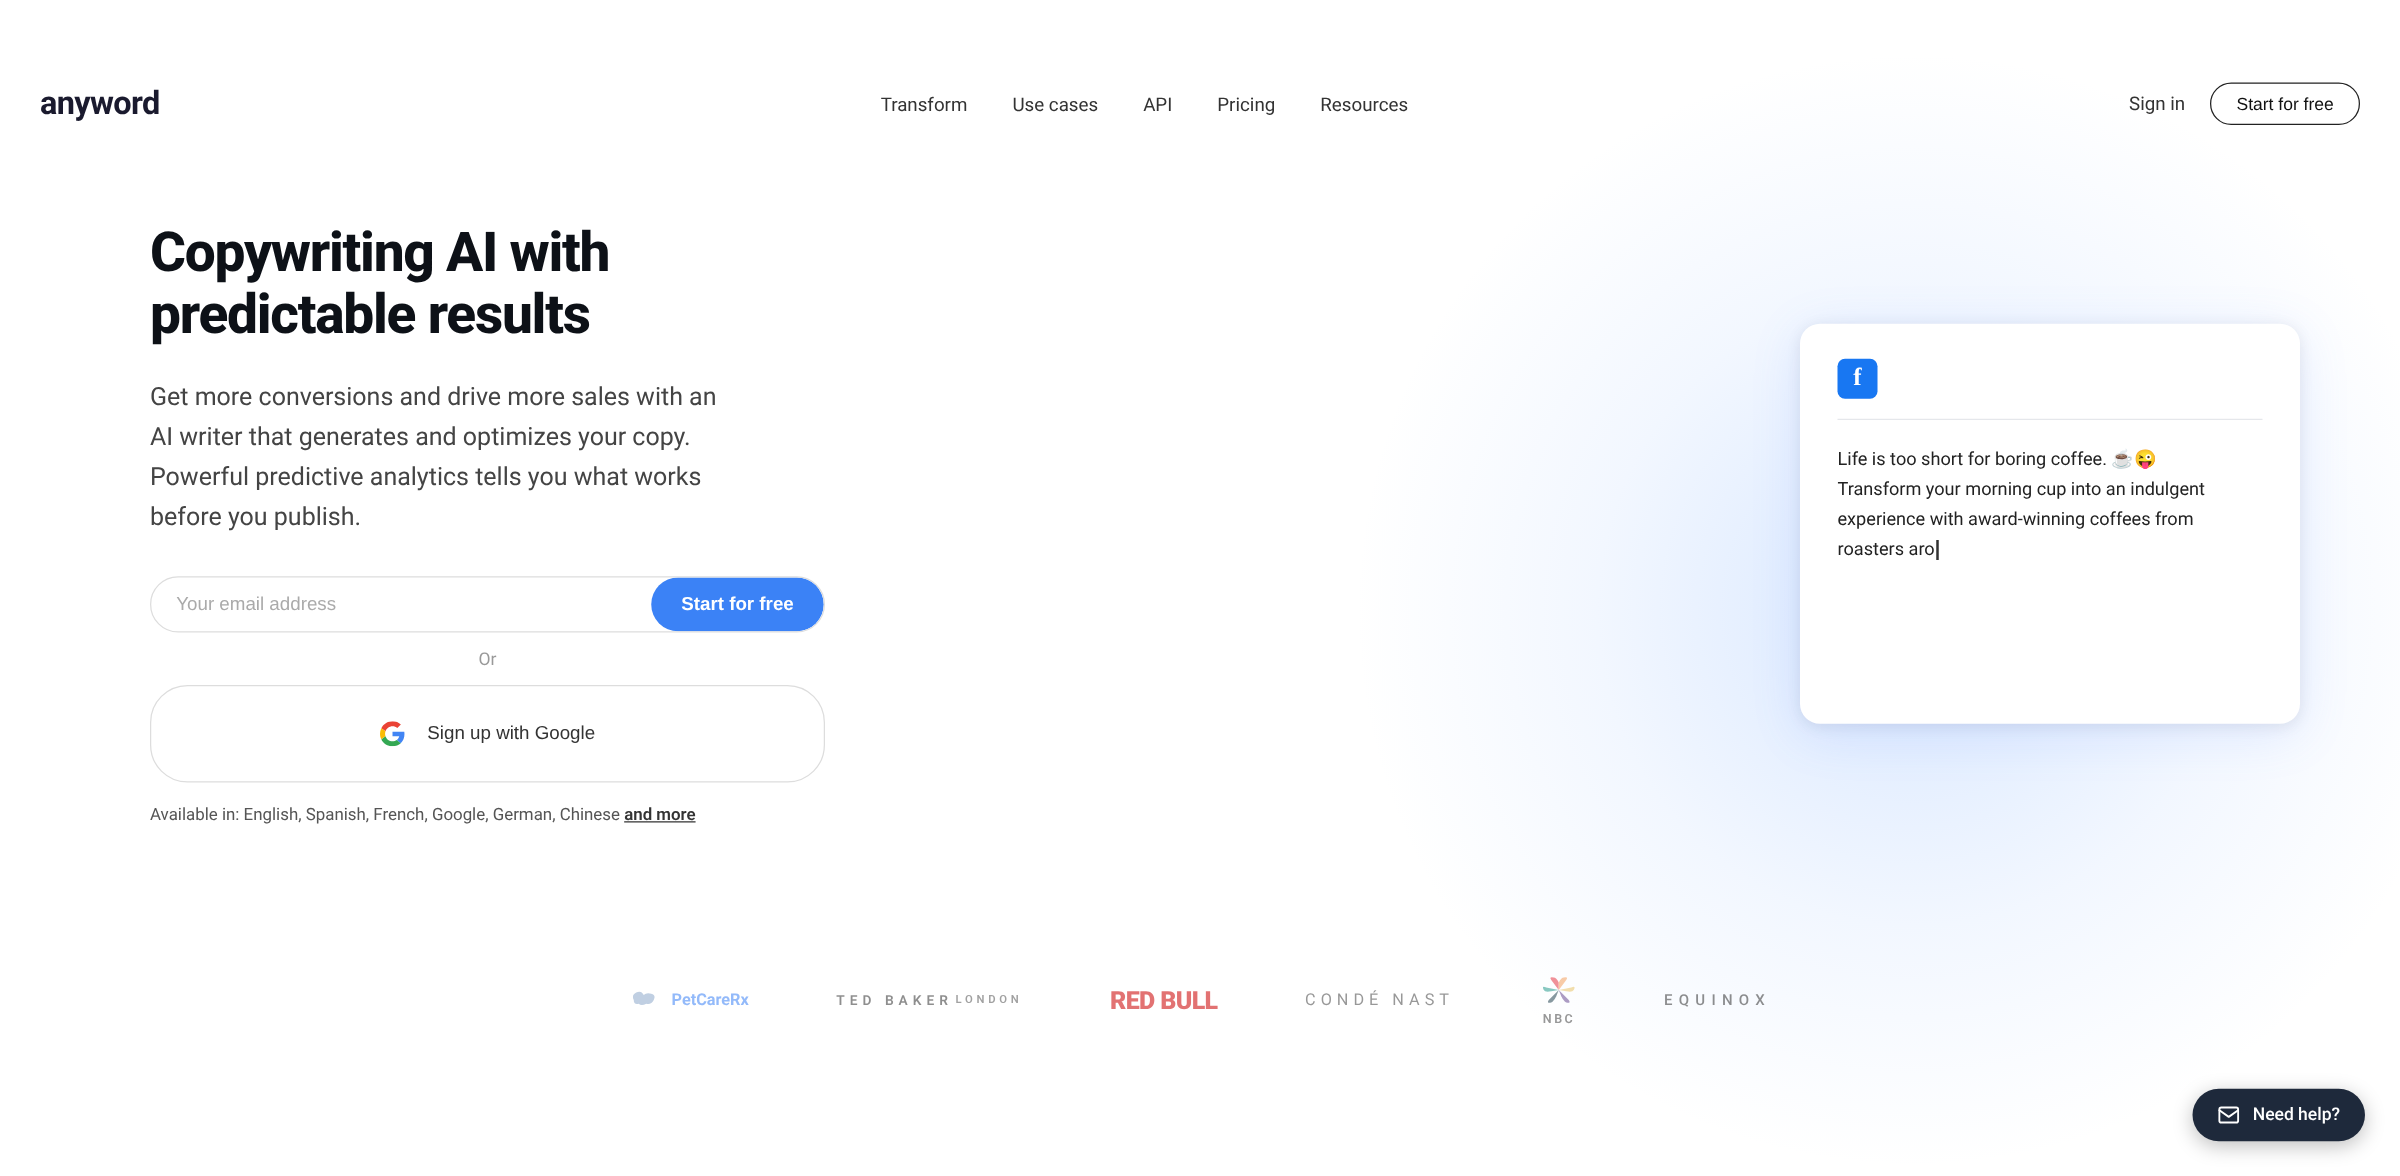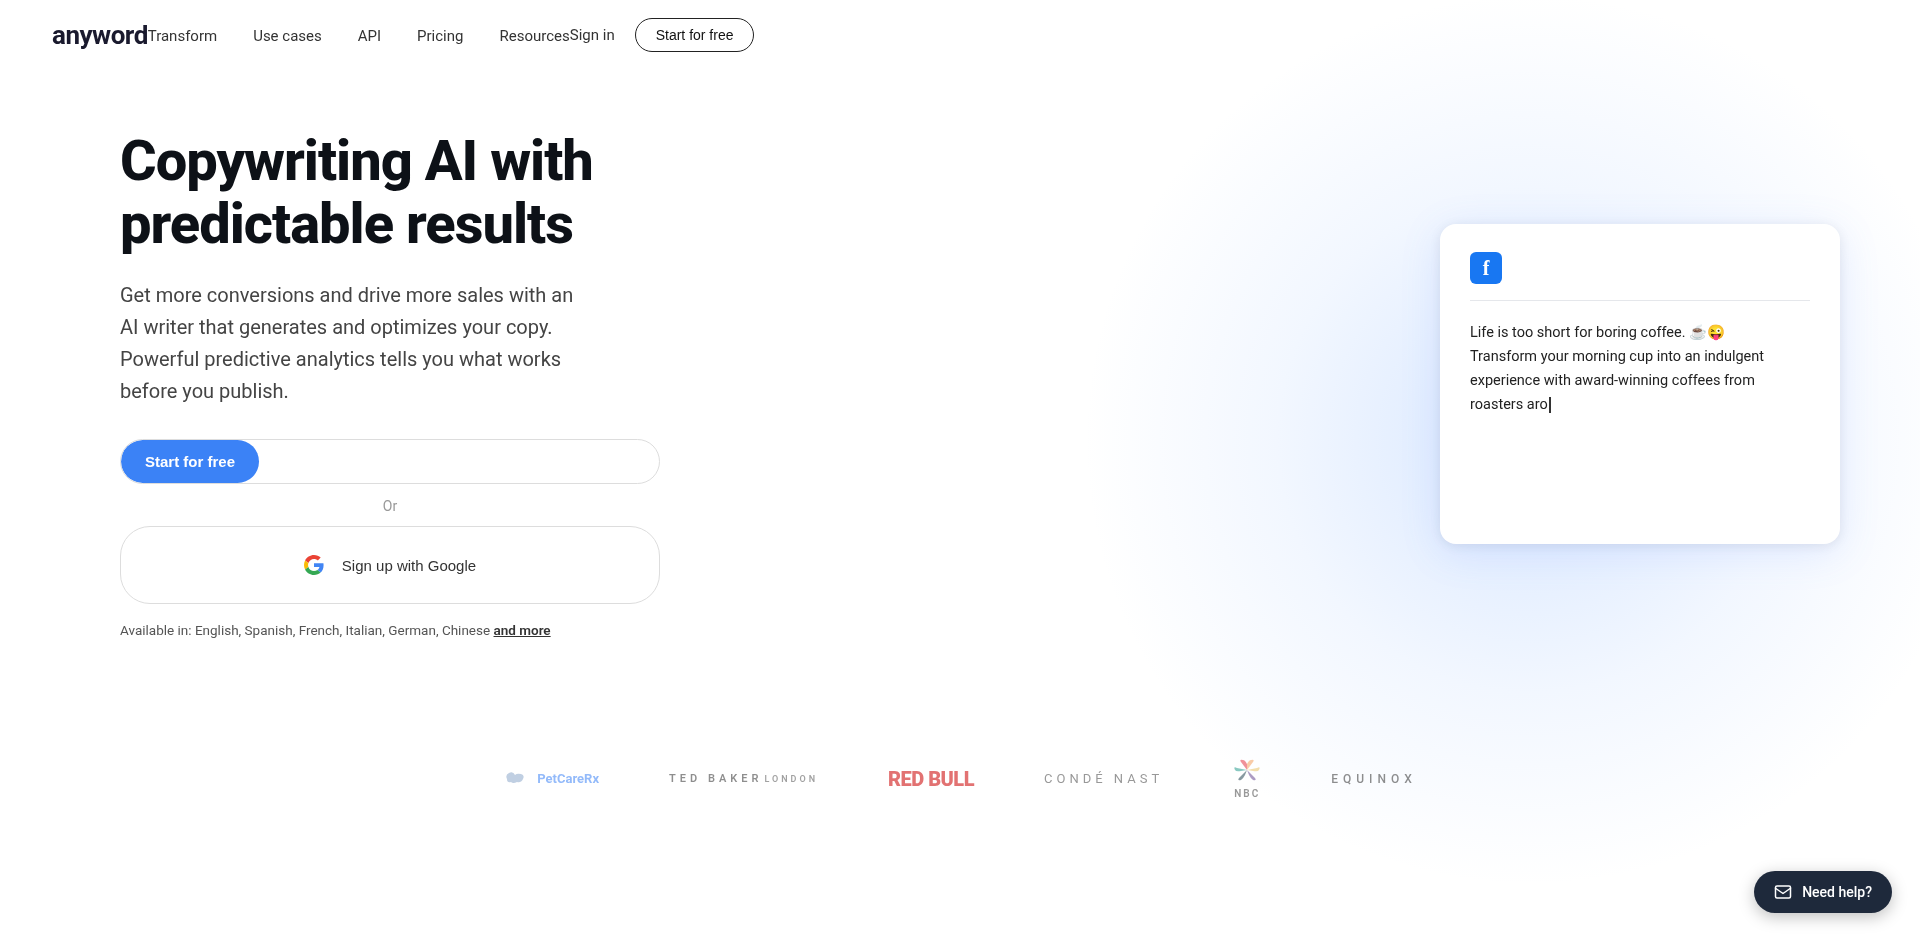--- a/index.html
+++ b/index.html
@@ -7,23 +7,25 @@
       font-family: -apple-system, BlinkMacSystemFont, 'Segoe UI', Roboto, sans-serif;
       background: #ffffff;
       min-height: 941px;
       overflow-x: hidden;
     }
 
     
     nav {
       display: flex;
       align-items: center;
-      padding: 18px 52px;
+      justify-content: space-between;
+      padding: 18px 32px;
       position: relative;
       z-index: 10;
+      margin-top: 48px;
     }
     .nav-logo {
       font-size: 26px;
       font-weight: 700;
       color: #1a1a2e;
       letter-spacing: -0.5px;
     }
     .nav-links {
       display: flex;
       align-items: center;
@@ -81,21 +83,21 @@
       z-index: 0;
     }
 
     .hero-left {
       max-width: 540px;
       position: relative;
       z-index: 2;
     }
 
     .hero-title {
-      font-size: 56px;
+      font-size: 44px;
       font-weight: 800;
       color: #0d1117;
       line-height: 1.12;
       margin-bottom: 24px;
       letter-spacing: -1px;
     }
 
     .hero-subtitle {
       font-size: 20px;
       color: #444;
@@ -321,39 +323,40 @@
     <button class="start-free-btn-nav">Start for free</button>
   </div>
 </nav>
 
 <section class="hero">
   <div class="hero-left">
     <h1 class="hero-title">Copywriting AI with predictable results</h1>
     <p class="hero-subtitle">Get more conversions and drive more sales with an AI writer that generates and optimizes your copy. Powerful predictive analytics tells you what works before you publish.</p>
 
     <div class="email-row">
+      <input type="email" class="email-input" placeholder="Your email address" style="">
       <button class="start-free-btn">Start for free</button>
     </div>
 
     <div class="or-divider">Or</div>
 
     <button class="google-btn">
 
       <svg class="google-icon" viewBox="0 0 48 48">
         <path fill="#EA4335" d="M24 9.5c3.54 0 6.71 1.22 9.21 3.6l6.85-6.85C35.9 2.38 30.47 0 24 0 14.62 0 6.51 5.38 2.56 13.22l7.98 6.19C12.43 13.72 17.74 9.5 24 9.5z"></path>
         <path fill="#4285F4" d="M46.98 24.55c0-1.57-.15-3.09-.38-4.55H24v9.02h12.94c-.58 2.96-2.26 5.48-4.78 7.18l7.73 6c4.51-4.18 7.09-10.36 7.09-17.65z"></path>
         <path fill="#FBBC05" d="M10.53 28.59c-.48-1.45-.76-2.99-.76-4.59s.27-3.14.76-4.59l-7.98-6.19C.92 16.46 0 20.12 0 24c0 3.88.92 7.54 2.56 10.78l7.97-6.19z"></path>
         <path fill="#34A853" d="M24 48c6.48 0 11.93-2.13 15.89-5.81l-7.73-6c-2.18 1.48-4.97 2.35-8.16 2.35-6.26 0-11.57-4.22-13.47-9.91l-7.98 6.19C6.51 42.62 14.62 48 24 48z"></path>
         <path fill="none" d="M0 0h48v48H0z"></path>
       </svg>
       <span>Sign up with Google</span>
     </button>
 
     <p class="languages-text">
-      <span>Available in: English, Spanish, French, Italian, German, Chinese</span> <a href="#">and more</a>
+      <span>Available in: English, Spanish, French, Google, German, Chinese</span> <a href="#">and more</a>
     </p>
   </div>
 
   <div class="hero-right">
     <div class="preview-card">
       <div class="card-platform-icon">
         <div class="fb-icon">f</div>
       </div>
       <div class="card-divider"></div>
       <div class="card-text">

